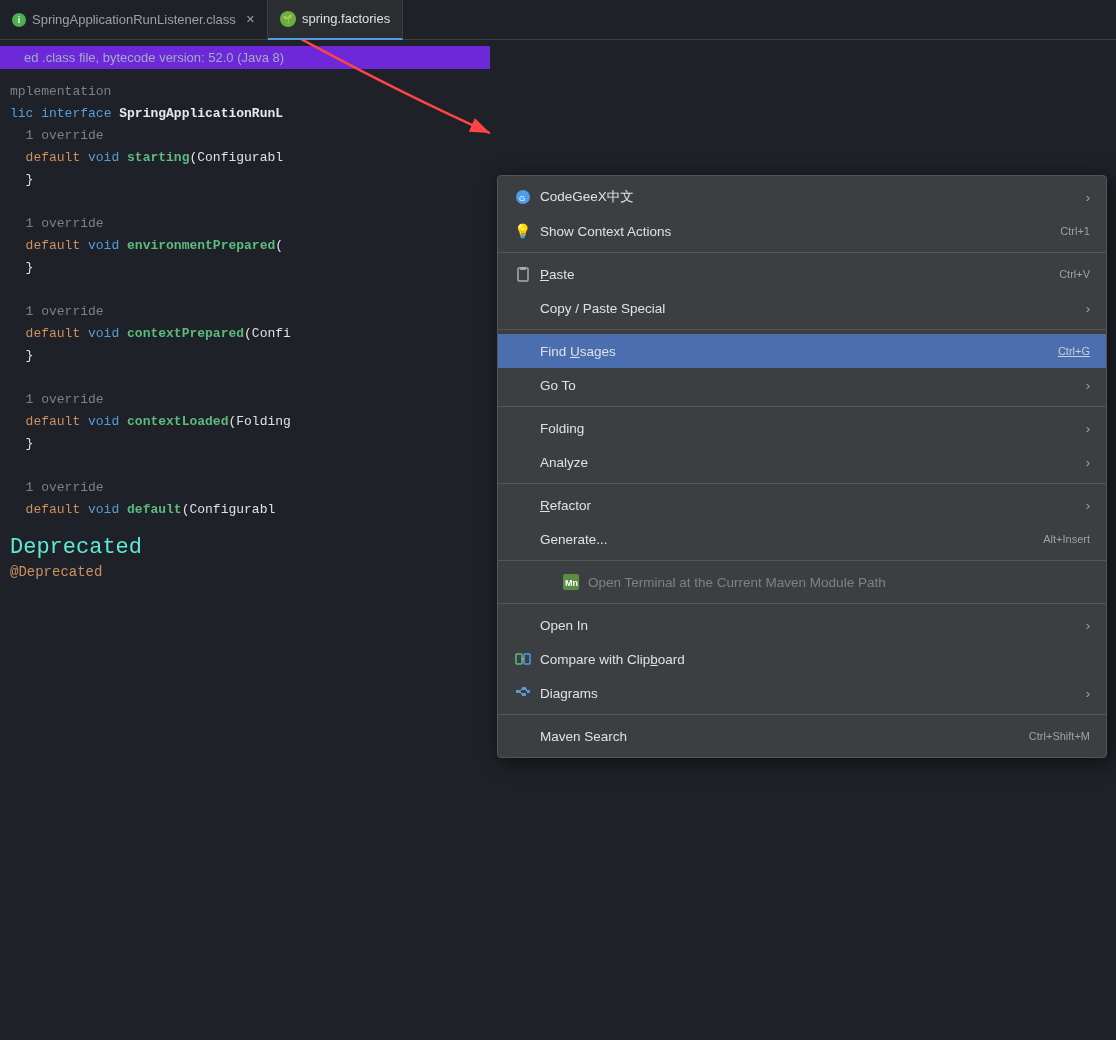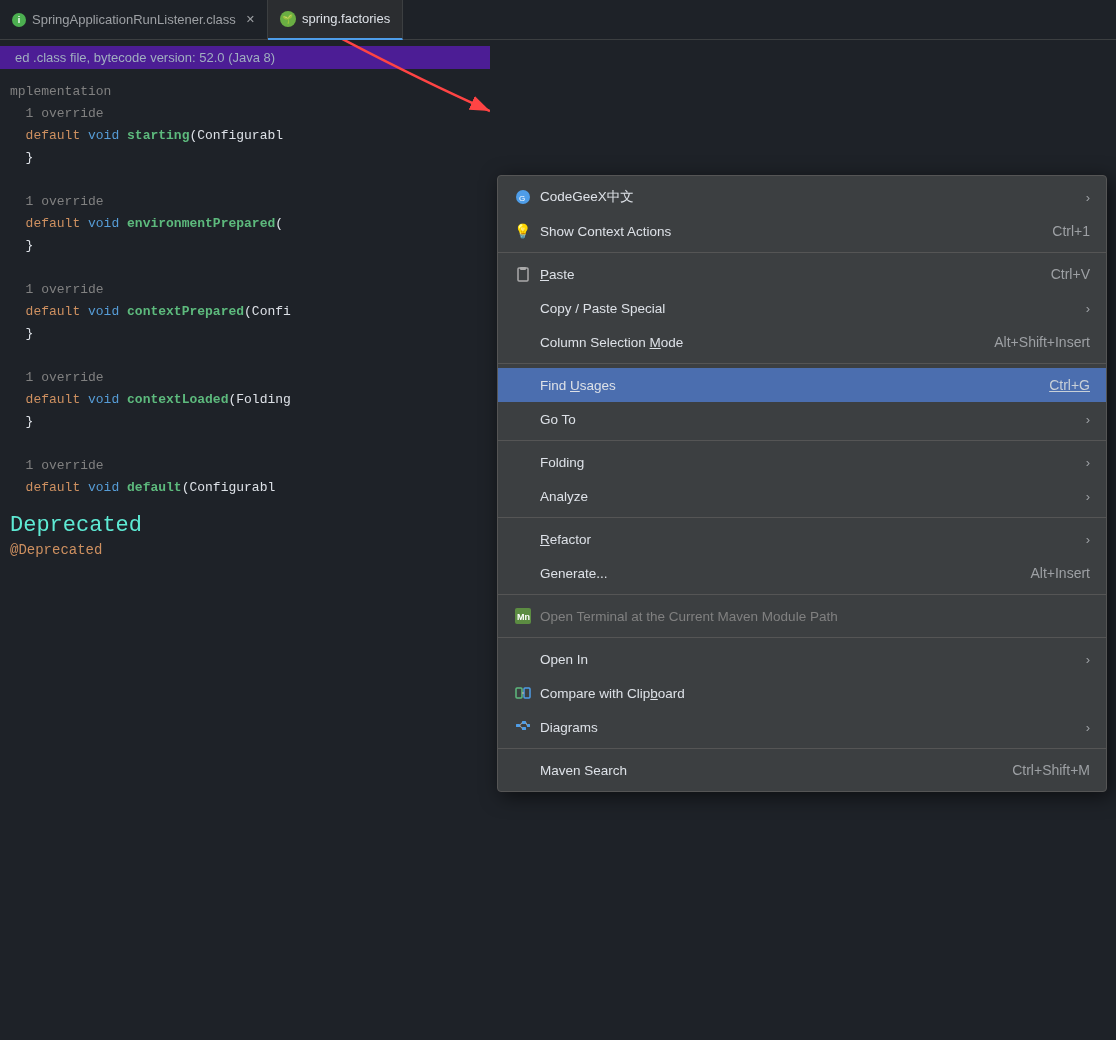--- a/index.html
+++ b/index.html
@@ -61,24 +61,24 @@
       width: 490px;
       height: 1000px;
       background: #1e2228;
       position: absolute;
       top: 40px;
       left: 0;
       padding: 6px 0;
       overflow: hidden;
     }
     .file-info-bar {
-      background: #4c1d95;
+      background: #6d28d9;
       color: #a0aec0;
       font-size: 13px;
-      padding: 4px 15px;
+      padding: 4px 24px;
       margin-bottom: 8px;
     }
 
     .editor-content {
       padding: 4px 10px;
       font-family: 'Consolas', 'Courier New', monospace;
       font-size: 13px;
     }
 
     .line {
@@ -119,41 +119,42 @@
       min-height: 34px;
       position: relative;
     }
 
     .menu-item.highlighted {
       background: #4b6eaf;
     }
 
     .menu-item.disabled {
       color: #808080;
+      margin-left: 48px;
     }
 
     .menu-item-left {
       display: flex;
       align-items: center;
       gap: 8px;
     }
 
     .menu-icon {
       width: 18px;
       height: 18px;
       display: flex;
       align-items: center;
       justify-content: center;
       font-size: 13px;
       flex-shrink: 0;
     }
 
     .menu-shortcut {
       color: #9da0a4;
-      font-size: 14px;
+      font-size: 11px;
       margin-left: auto;
     }
 
     .menu-arrow {
       color: #9da0a4;
       font-size: 13px;
       margin-left: 8px;
     }
 
     .menu-separator {
@@ -177,20 +178,23 @@
   </div>
 </div>
 
 <div class="editor-area">
   <div class="file-info-bar">
     <span>ed .class file, bytecode version: 52.0 (Java 8)</span>
   </div>
   <div class="editor-content">
     <div class="line">
       <span class="text-gray">mplementation</span>
+    </div>
+    <div class="line">
+      <span class="kw-blue">lic </span><span class="kw-blue">interface </span><span class="kw-bold-white">SpringApplicationRunL</span>
     </div>
     <div class="line">
       <span class="text-gray">&nbsp;&nbsp;1 override</span>
     </div>
     <div class="line">
       <span class="kw-orange">&nbsp;&nbsp;default </span><span class="kw-blue">void </span><span class="kw-green-bold">starting</span><span class="text-white">(Configurabl</span>
     </div>
     <div class="line">
       <span class="text-white">&nbsp;&nbsp;}</span>
     </div>
@@ -293,27 +297,20 @@
   </div>
 
   <div class="menu-item">
     <div class="menu-item-left">
       <div class="menu-icon"></div>
       <span>Copy / Paste Special</span>
     </div>
     <span class="menu-arrow">›</span>
   </div>
 
-  <div class="menu-item">
-    <div class="menu-item-left">
-      <div class="menu-icon"></div>
-      <span>Column Selection <u>M</u>ode</span>
-    </div>
-    <span class="menu-shortcut">Alt+Shift+Insert</span>
-  </div>
 
   <div class="menu-separator"></div>
 
   <div class="menu-item highlighted">
     <div class="menu-item-left">
       <div class="menu-icon"></div>
       <span>Find <u>U</u>sages</span>
     </div>
     <span class="menu-shortcut" style="color:#c8d0d8;text-decoration:underline;">Ctrl+G</span>
   </div>

